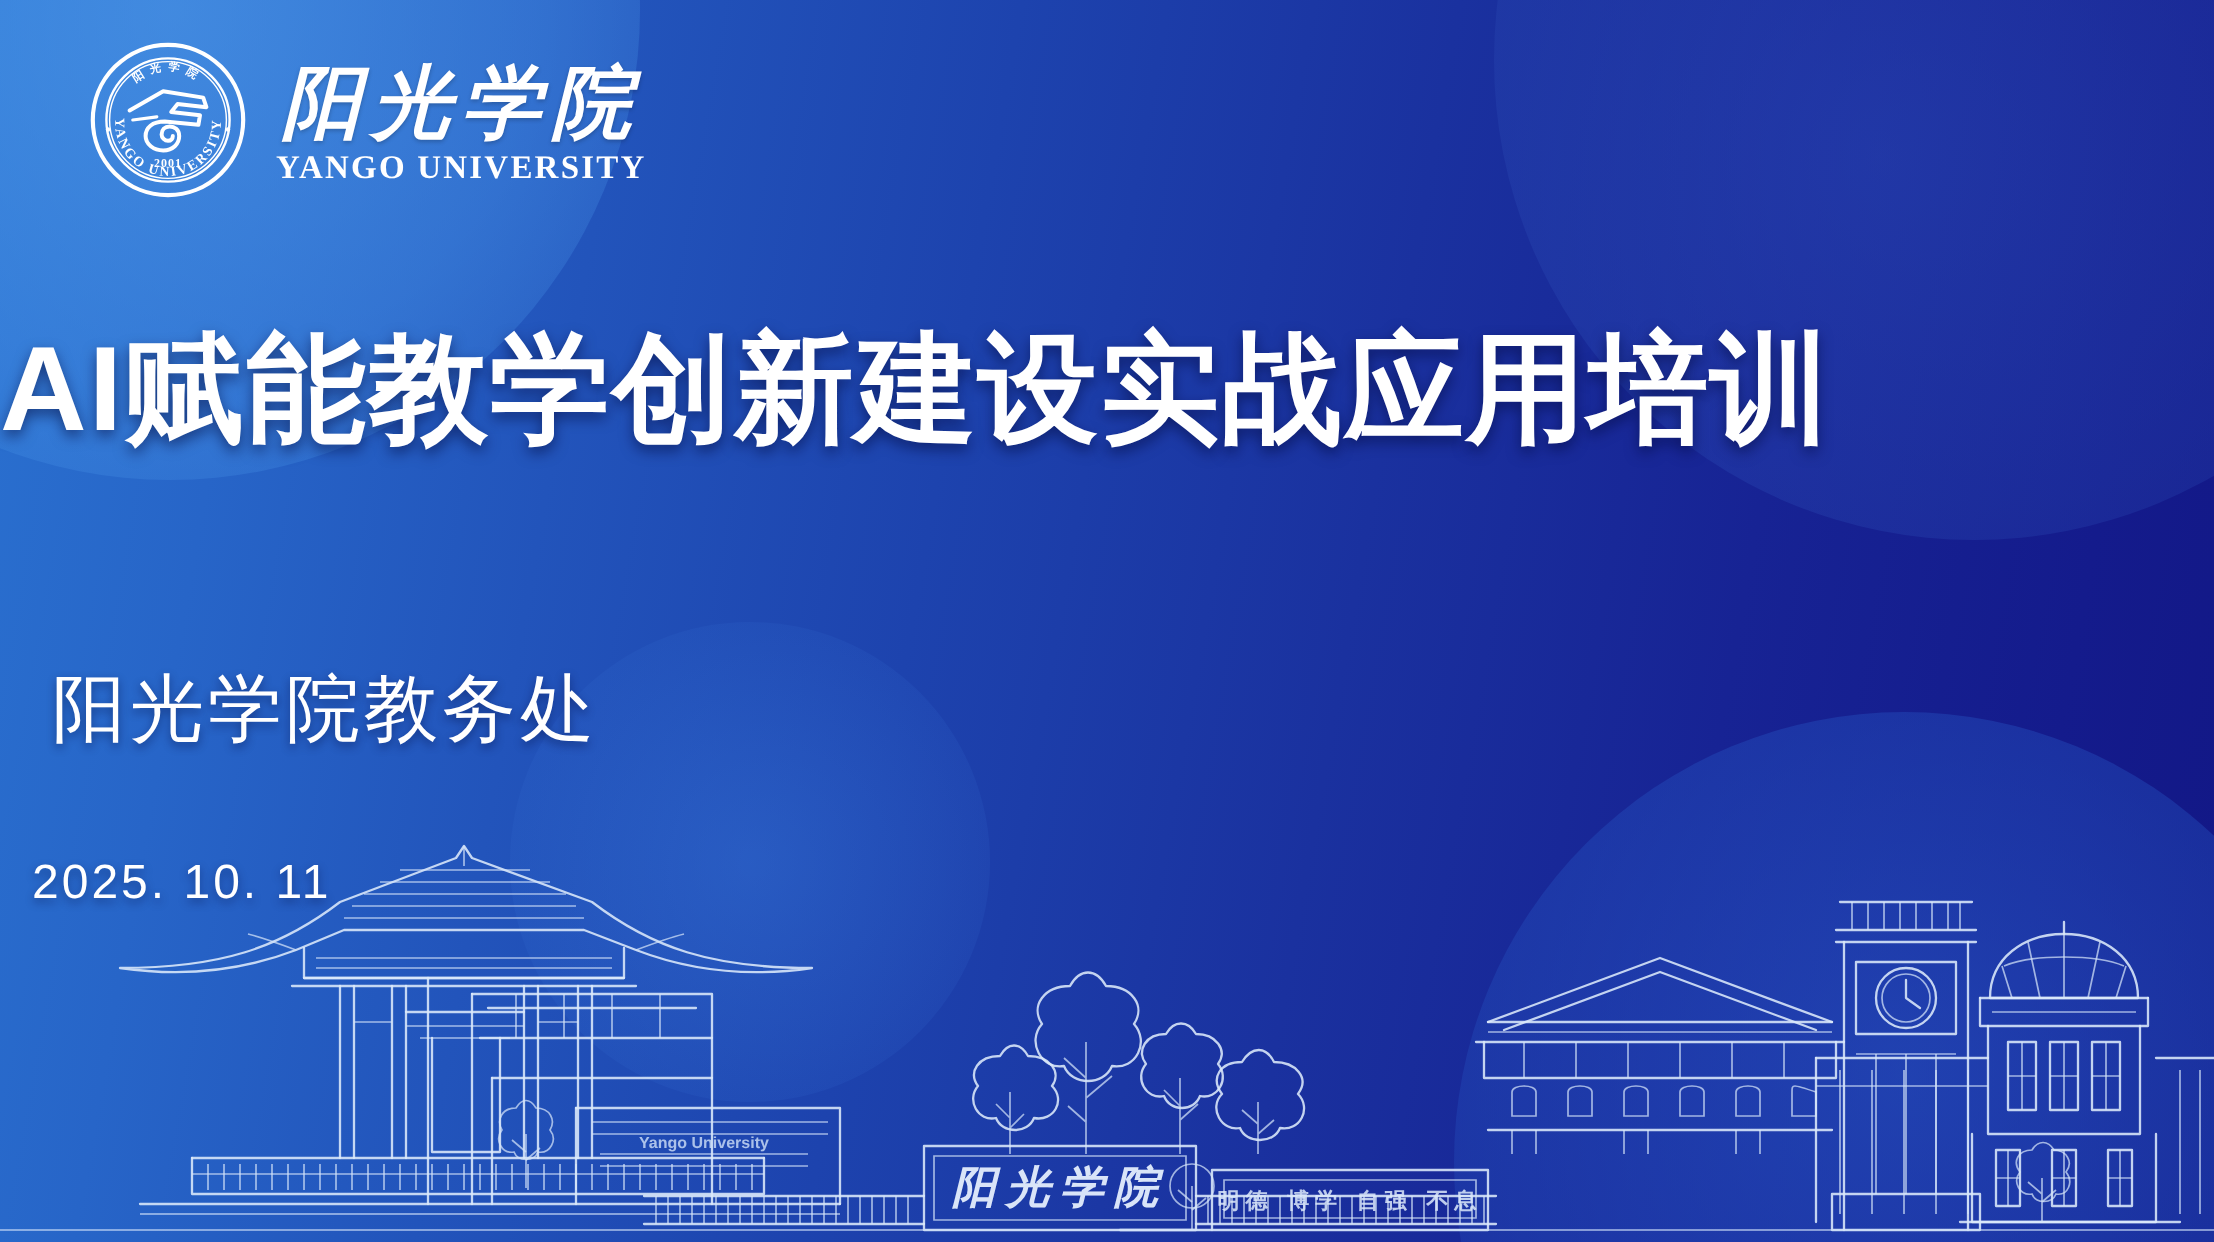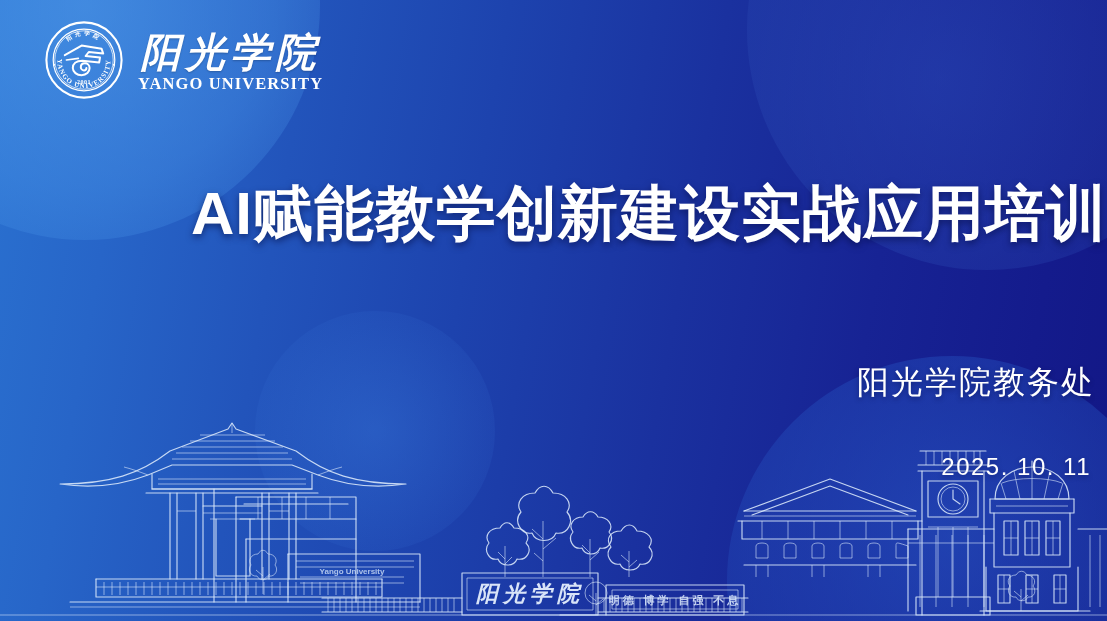--- a/index.html
+++ b/index.html
@@ -103,43 +103,44 @@
     letter-spacing: 1.1px;
     white-space: nowrap;
     margin-top: 1px;
   }
 
   
   .title-block {
     position: absolute;
     left: 0;
     right: 0;
-    top: 179px;
-    text-align: right;
+    top: 160px;
+    text-align: left;
     z-index: 9;
   }
   .main-title {
     font-family: "Liberation Sans", "DejaVu Sans", sans-serif;
     font-size: 60px;
     font-weight: 700;
     color: #ffffff;
     letter-spacing: 1px;
     line-height: 1.18;
     margin: 0;
     text-shadow: 0 3px 7px rgba(4,10,60,0.55);
   }
   .sub-title {
     font-family: "Liberation Sans", "DejaVu Sans", sans-serif;
-    font-size: 32px;
+    font-size: 37px;
     font-weight: 500;
     color: #ffffff;
     letter-spacing: 2px;
-    margin: 12px;
+    margin: 0;
     padding-top: 99px;
     text-shadow: 0 2px 5px rgba(4,10,60,0.45);
+    padding-left: 26px;
   }
   .date-line {
     font-family: "Liberation Sans", "DejaVu Sans", sans-serif;
     font-size: 24px;
     font-weight: 400;
     color: #ffffff;
     letter-spacing: 1.5px;
     margin: 16px;
     padding-top: 32px;
     text-shadow: 0 2px 5px rgba(4,10,60,0.4);

